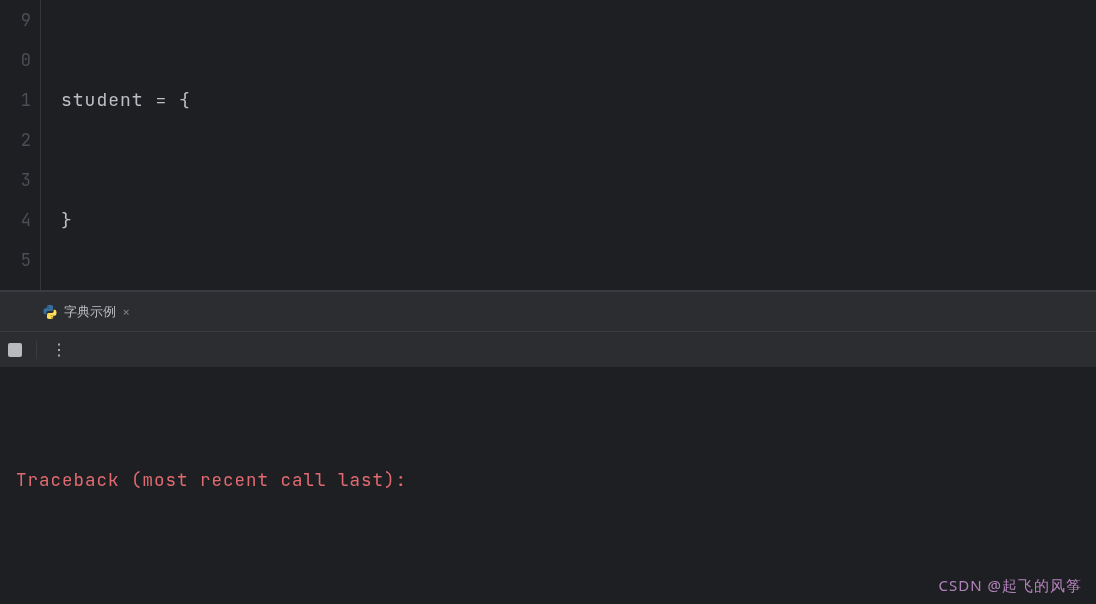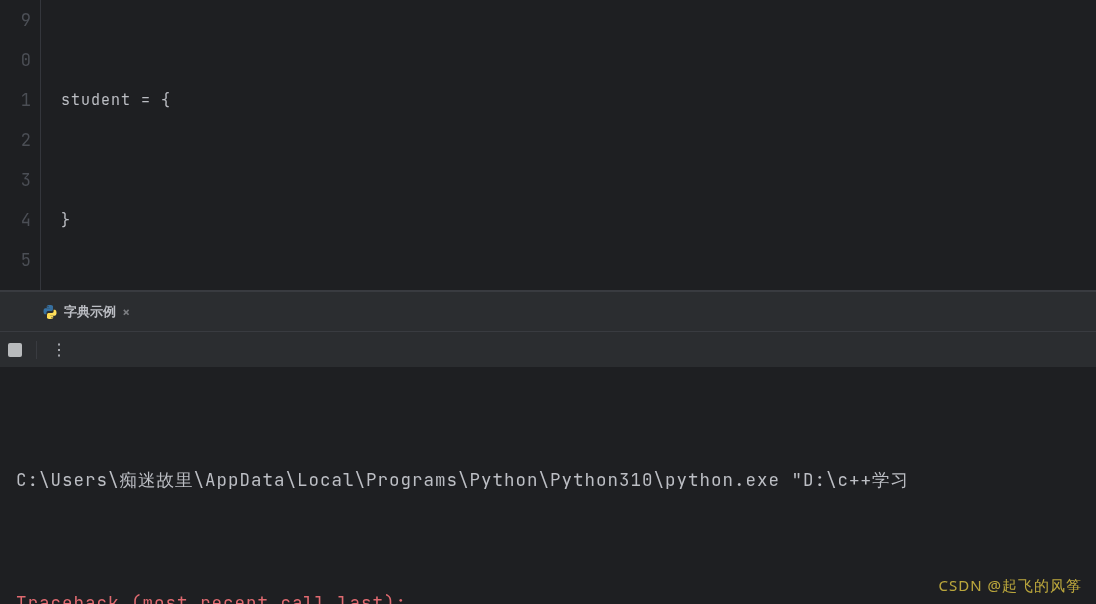--- a/index.html
+++ b/index.html
@@ -1,40 +1,40 @@
 <!DOCTYPE html>
 <html><head>
 <meta charset="utf-8">
 <style>
   * { margin: 0; padding: 0; box-sizing: border-box; }
   html, body { width: 1096px; height: 604px; overflow: hidden; background: #1e1f22; font-family: "JetBrains Mono", "Consolas", monospace; color: #bcbec4; }
   .editor-pane { display: flex; height: 290px; background: #1e1f22; }
   .gutter { width: 40px; background: #1e1f22; color: #4b4e55; font-size: 17px; line-height: 40px; text-align: right; padding-right: 8px; letter-spacing: 1px; user-select: none; }
   .gutter-line { height: 40px; }
-  .code-area { flex: 1; border-left: 1px solid #34363c; padding-left: 20px; font-size: 15px; line-height: 40px; letter-spacing: 1px; white-space: pre; }
+  .code-area { flex: 1; border-left: 1px solid #34363c; padding-left: 20px; font-size: 18px; line-height: 40px; letter-spacing: 1px; white-space: pre; }
   .code-line { height: 40px; }
   .tok-ident { color: #bcbec4; }
   .tok-op { color: #bcbec4; }
   .tok-str { color: #6aab73; }
   .tok-num { color: #2aacb8; }
   .tok-warn { text-decoration: underline; text-decoration-style: wavy; text-decoration-color: #6f7a4f; }
   .panel-divider { height: 1px; background: #393b40; }
-  .tab-bar { display: flex; align-items: flex-start; height: 40px; background: #2b2d30; padding-left: 36px; gap: 6px; border-top: 1px solid #393b40; font-weight: bold; }
+  .tab-bar { display: flex; align-items: flex-start; height: 40px; background: #2b2d30; padding-left: 36px; gap: 6px; border-top: 1px solid #393b40; }
   .tab { display: flex; align-items: center; gap: 6px; padding: 0 6px; height: 100%; }
   .tab-icon { width: 16px; height: 16px; display: inline-flex; align-items: center; justify-content: center; }
   .tab-label { color: #bcbec4; font-size: 13px; font-family: system-ui, sans-serif; }
   .tab-close { color: #7a7c80; font-size: 14px; cursor: pointer; }
   .toolbar-row { display: flex; align-items: center; height: 36px; background: #2b2d30; padding-left: 8px; gap: 14px; border-top: 1px solid #393b40; }
   .stop-icon { width: 14px; height: 14px; border-radius: 2px; background: #b8babc; }
   .more-icon { color: #bcbec4; font-size: 16px; }
   .toolbar-sep { width: 1px; height: 18px; background: #393b40; }
   .terminal { background: #1e1f22; font-size: 17.5px; line-height: 41px; padding: 10px 16px 0 16px; letter-spacing: 1px; white-space: pre; color: #bcbec4; }
   .term-line { height: 41px; }
   .term-red { color: #e06a70; }
-  .watermark { position: absolute; right: 14px; bottom: 8px; color: #fde047; font-size: 15px; font-family: system-ui, sans-serif; opacity: 0.7; letter-spacing: 1px; }
+  .watermark { position: absolute; right: 14px; bottom: 8px; color: #f0abfc; font-size: 15px; font-family: system-ui, sans-serif; opacity: 0.7; letter-spacing: 1px; }
 </style>
 </head>
 <body>
 
 <div class="editor-pane">
   <div class="gutter">
     <div class="gutter-line">9</div>
     <div class="gutter-line">0</div>
     <div class="gutter-line">1</div>
     <div class="gutter-line">2</div>
@@ -76,20 +76,19 @@
   </div>
 </div>
 
 <div class="toolbar-row">
   <span class="stop-icon"></span>
   <span class="toolbar-sep"></span>
   <span class="more-icon">⋮</span>
 </div>
 
 <div class="terminal">
-  <div class="term-line">C:\Users\痴迷故里\AppData\Local\Programs\Python\Python310\python.exe "D:\c++学习</div>
   <div class="term-line term-red">Traceback (most recent call last):</div>
   
   
   
 </div>
 
 <div class="watermark">CSDN @起飞的风筝</div>
 
 </body></html>

